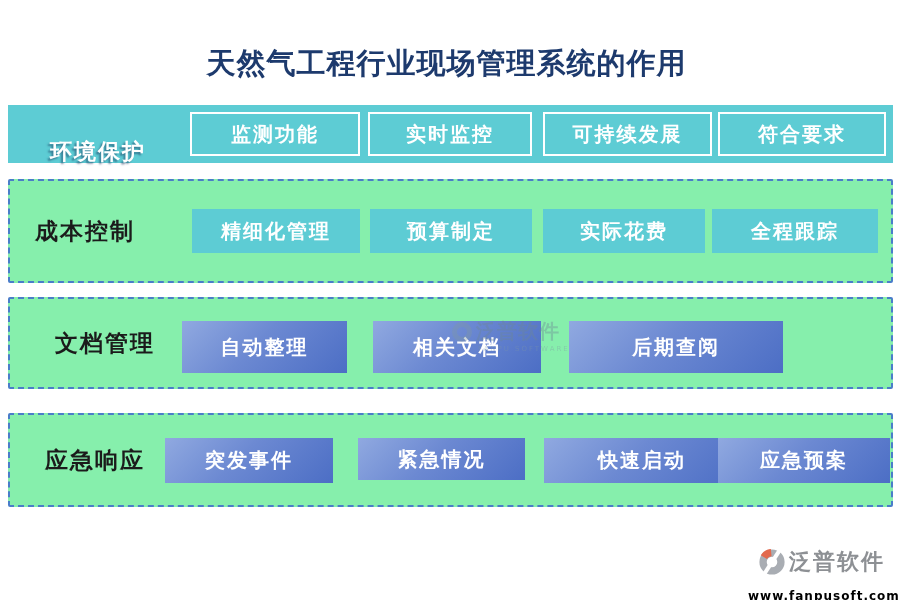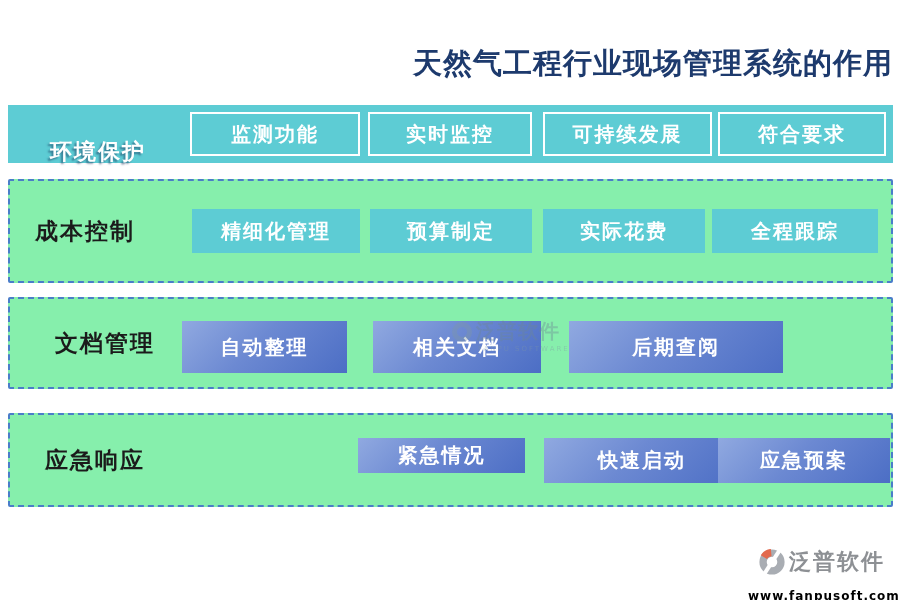--- a/index.html
+++ b/index.html
@@ -2,21 +2,21 @@
 <html><head>
 <meta charset="utf-8">
 <style>
   html,body{margin:0;padding:0;}
   body{
     width:900px;height:600px;position:relative;background:#ffffff;
     font-family:"DejaVu Sans","Liberation Sans",sans-serif;
     overflow:hidden;
   }
   .title{
-    position:absolute;top:44px;left:0;width:893px;text-align:right;
+    position:absolute;top:44px;left:0;width:893px;text-align:center;
     font-family:Liberation Sans, sans-serif;
     font-size:29px;font-weight:bold;color:#1d3a6d;letter-spacing:1px;
   }
   
   .band{
     position:absolute;left:8px;top:105px;width:885px;height:58px;
     background:#5dccd4;
   }
   .band-label{
     position:absolute;left:42px;top:50%;transform:translateY(-50%);
@@ -94,21 +94,22 @@
 
   <div class="dashbox" style="top:297px;height:88px">
     <div class="row-label" style="left:45px">文档管理</div>
     <div class="btn blue" style="left:172px;top:22px;width:165px;height:52px">自动整理</div>
     <div class="btn blue" style="left:363px;top:22px;width:168px;height:52px">相关文档</div>
     <div class="btn blue" style="left:559px;top:22px;width:214px;height:52px">后期查阅</div>
   </div>
 
   <div class="dashbox" style="top:413px;height:90px">
     <div class="row-label" style="left:35px">应急响应</div>
-    <div class="btn blue" style="left:348px;top:23px;width:167px;height:35px">紧急情况</div>
+    <div class="btn blue" style="left:155px;top:23px;width:168px;height:45px">突发事件</div>
+    <div class="btn blue" style="left:348px;top:23px;width:167px;height:42px">紧急情况</div>
     <div class="btn blue" style="left:534px;top:23px;width:196px;height:45px">快速启动</div>
     <div class="btn blue" style="left:708px;top:23px;width:172px;height:45px">应急预案</div>
   </div>
 
   <div class="watermark">
     <div class="wm-row">
       <span class="wm-circle"></span>
       <span class="wm-text">泛普软件</span>
     </div>
     <div class="wm-sub">FANPU SOFTWARE</div>

